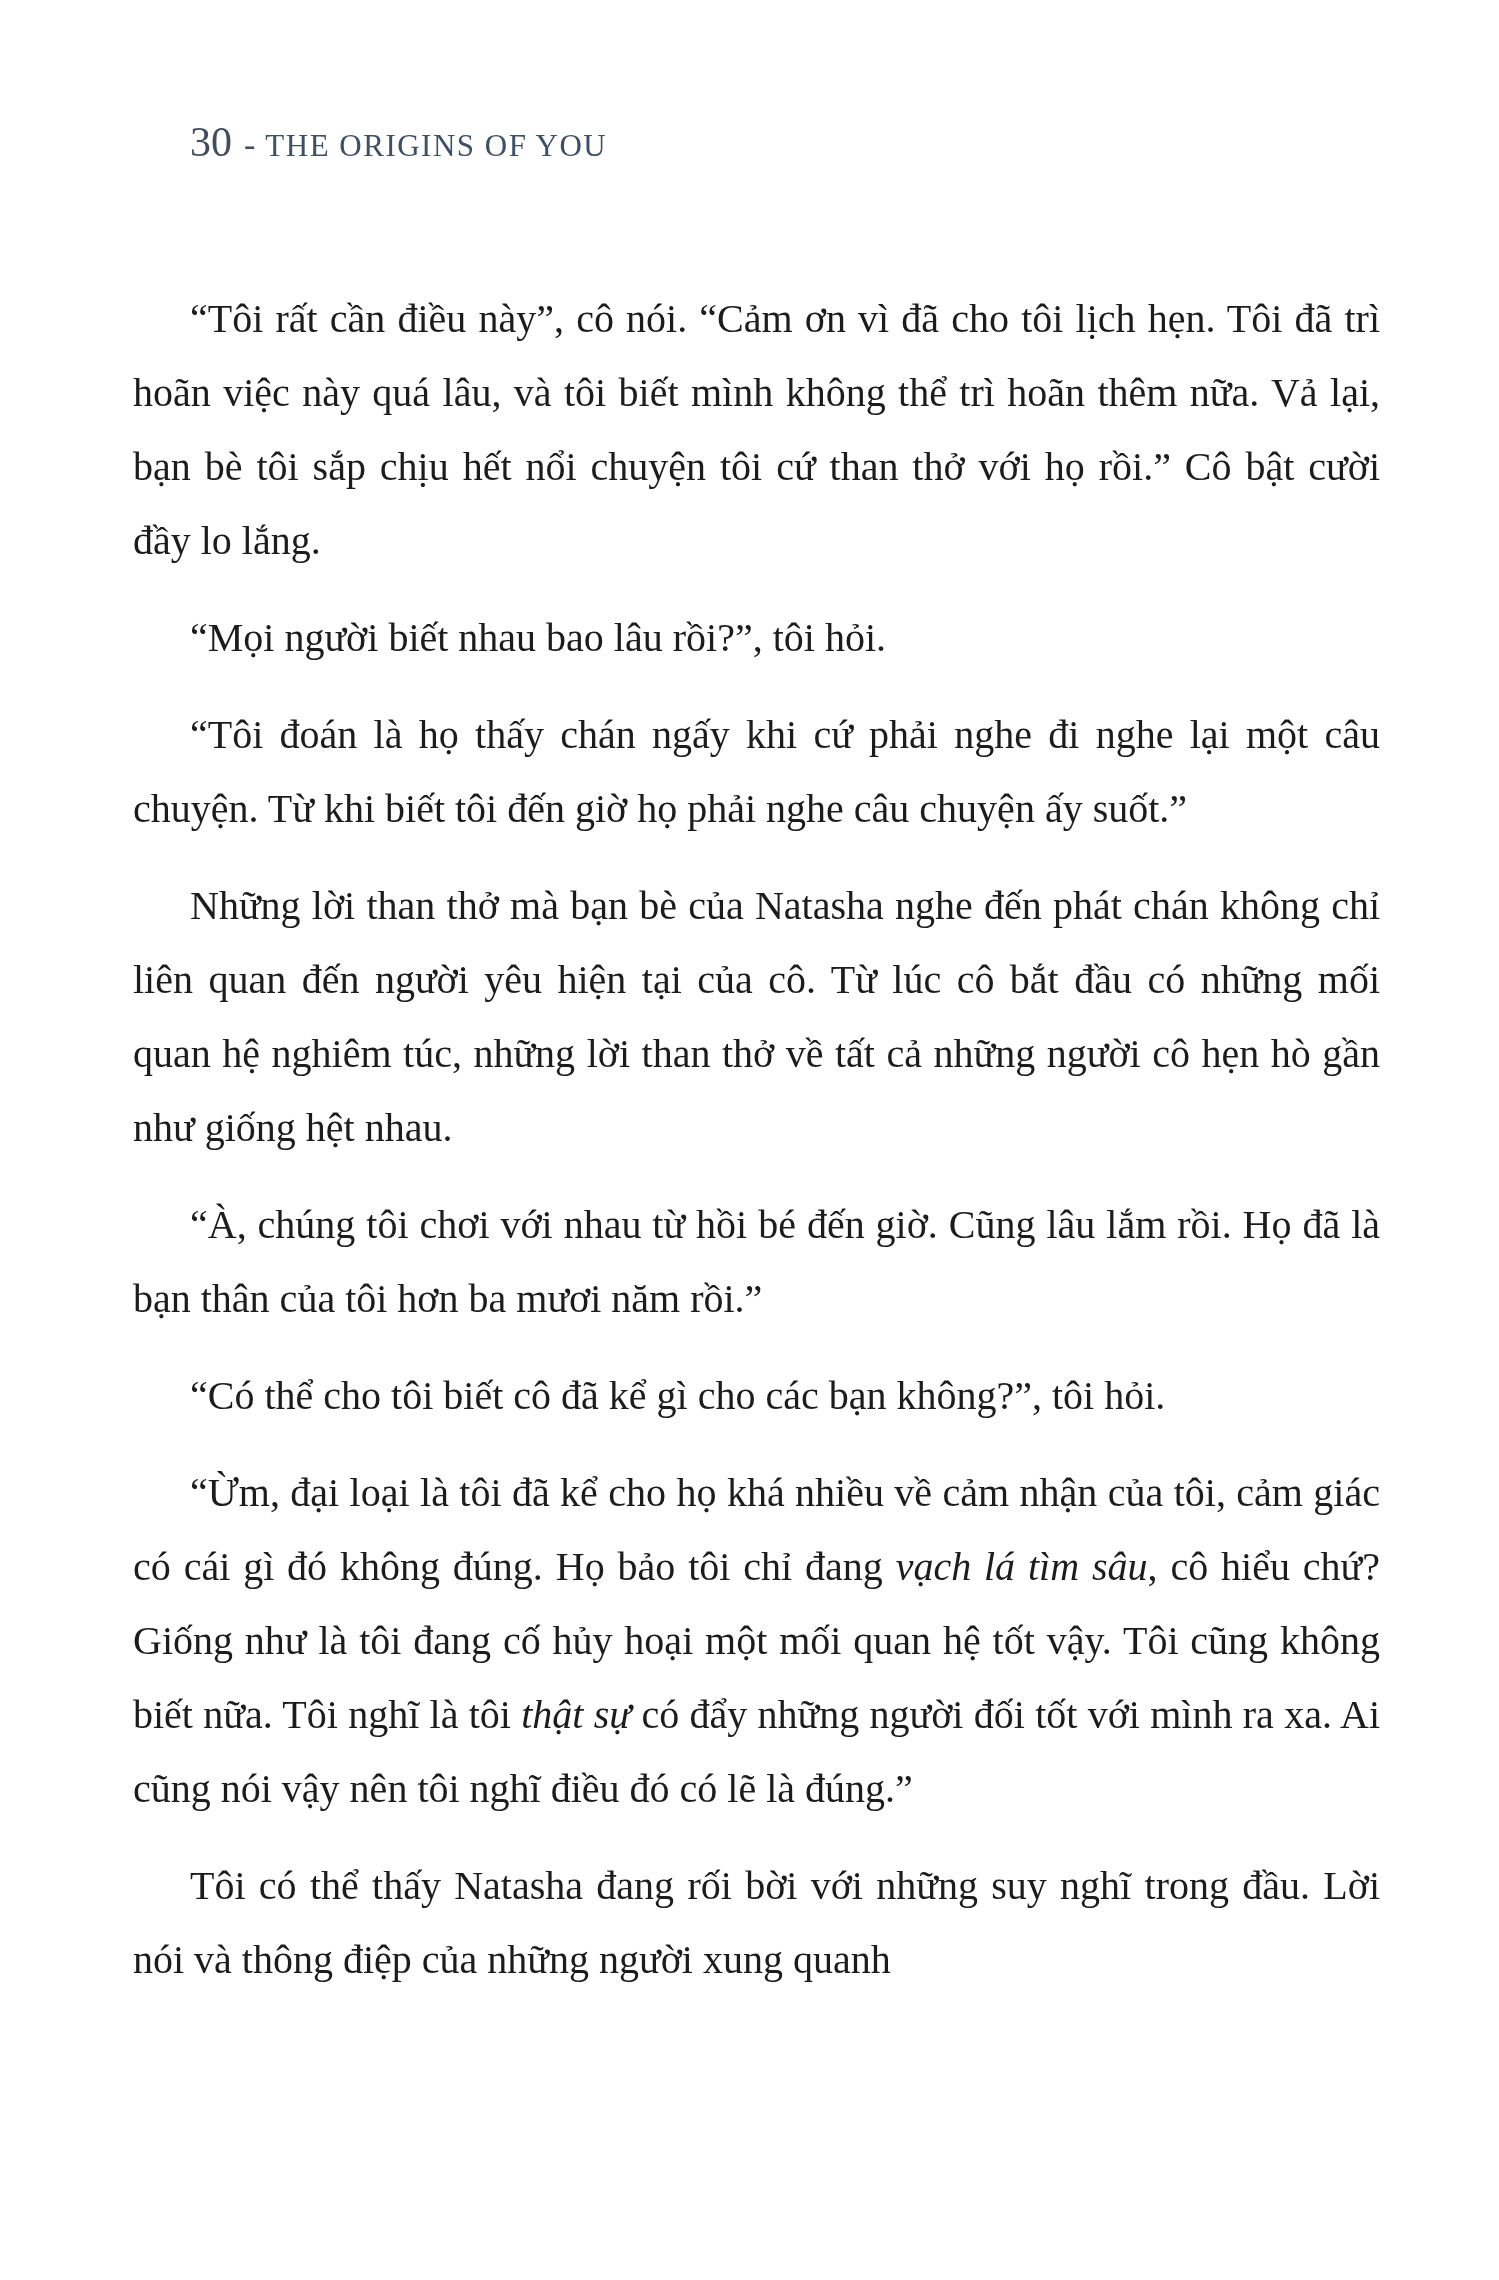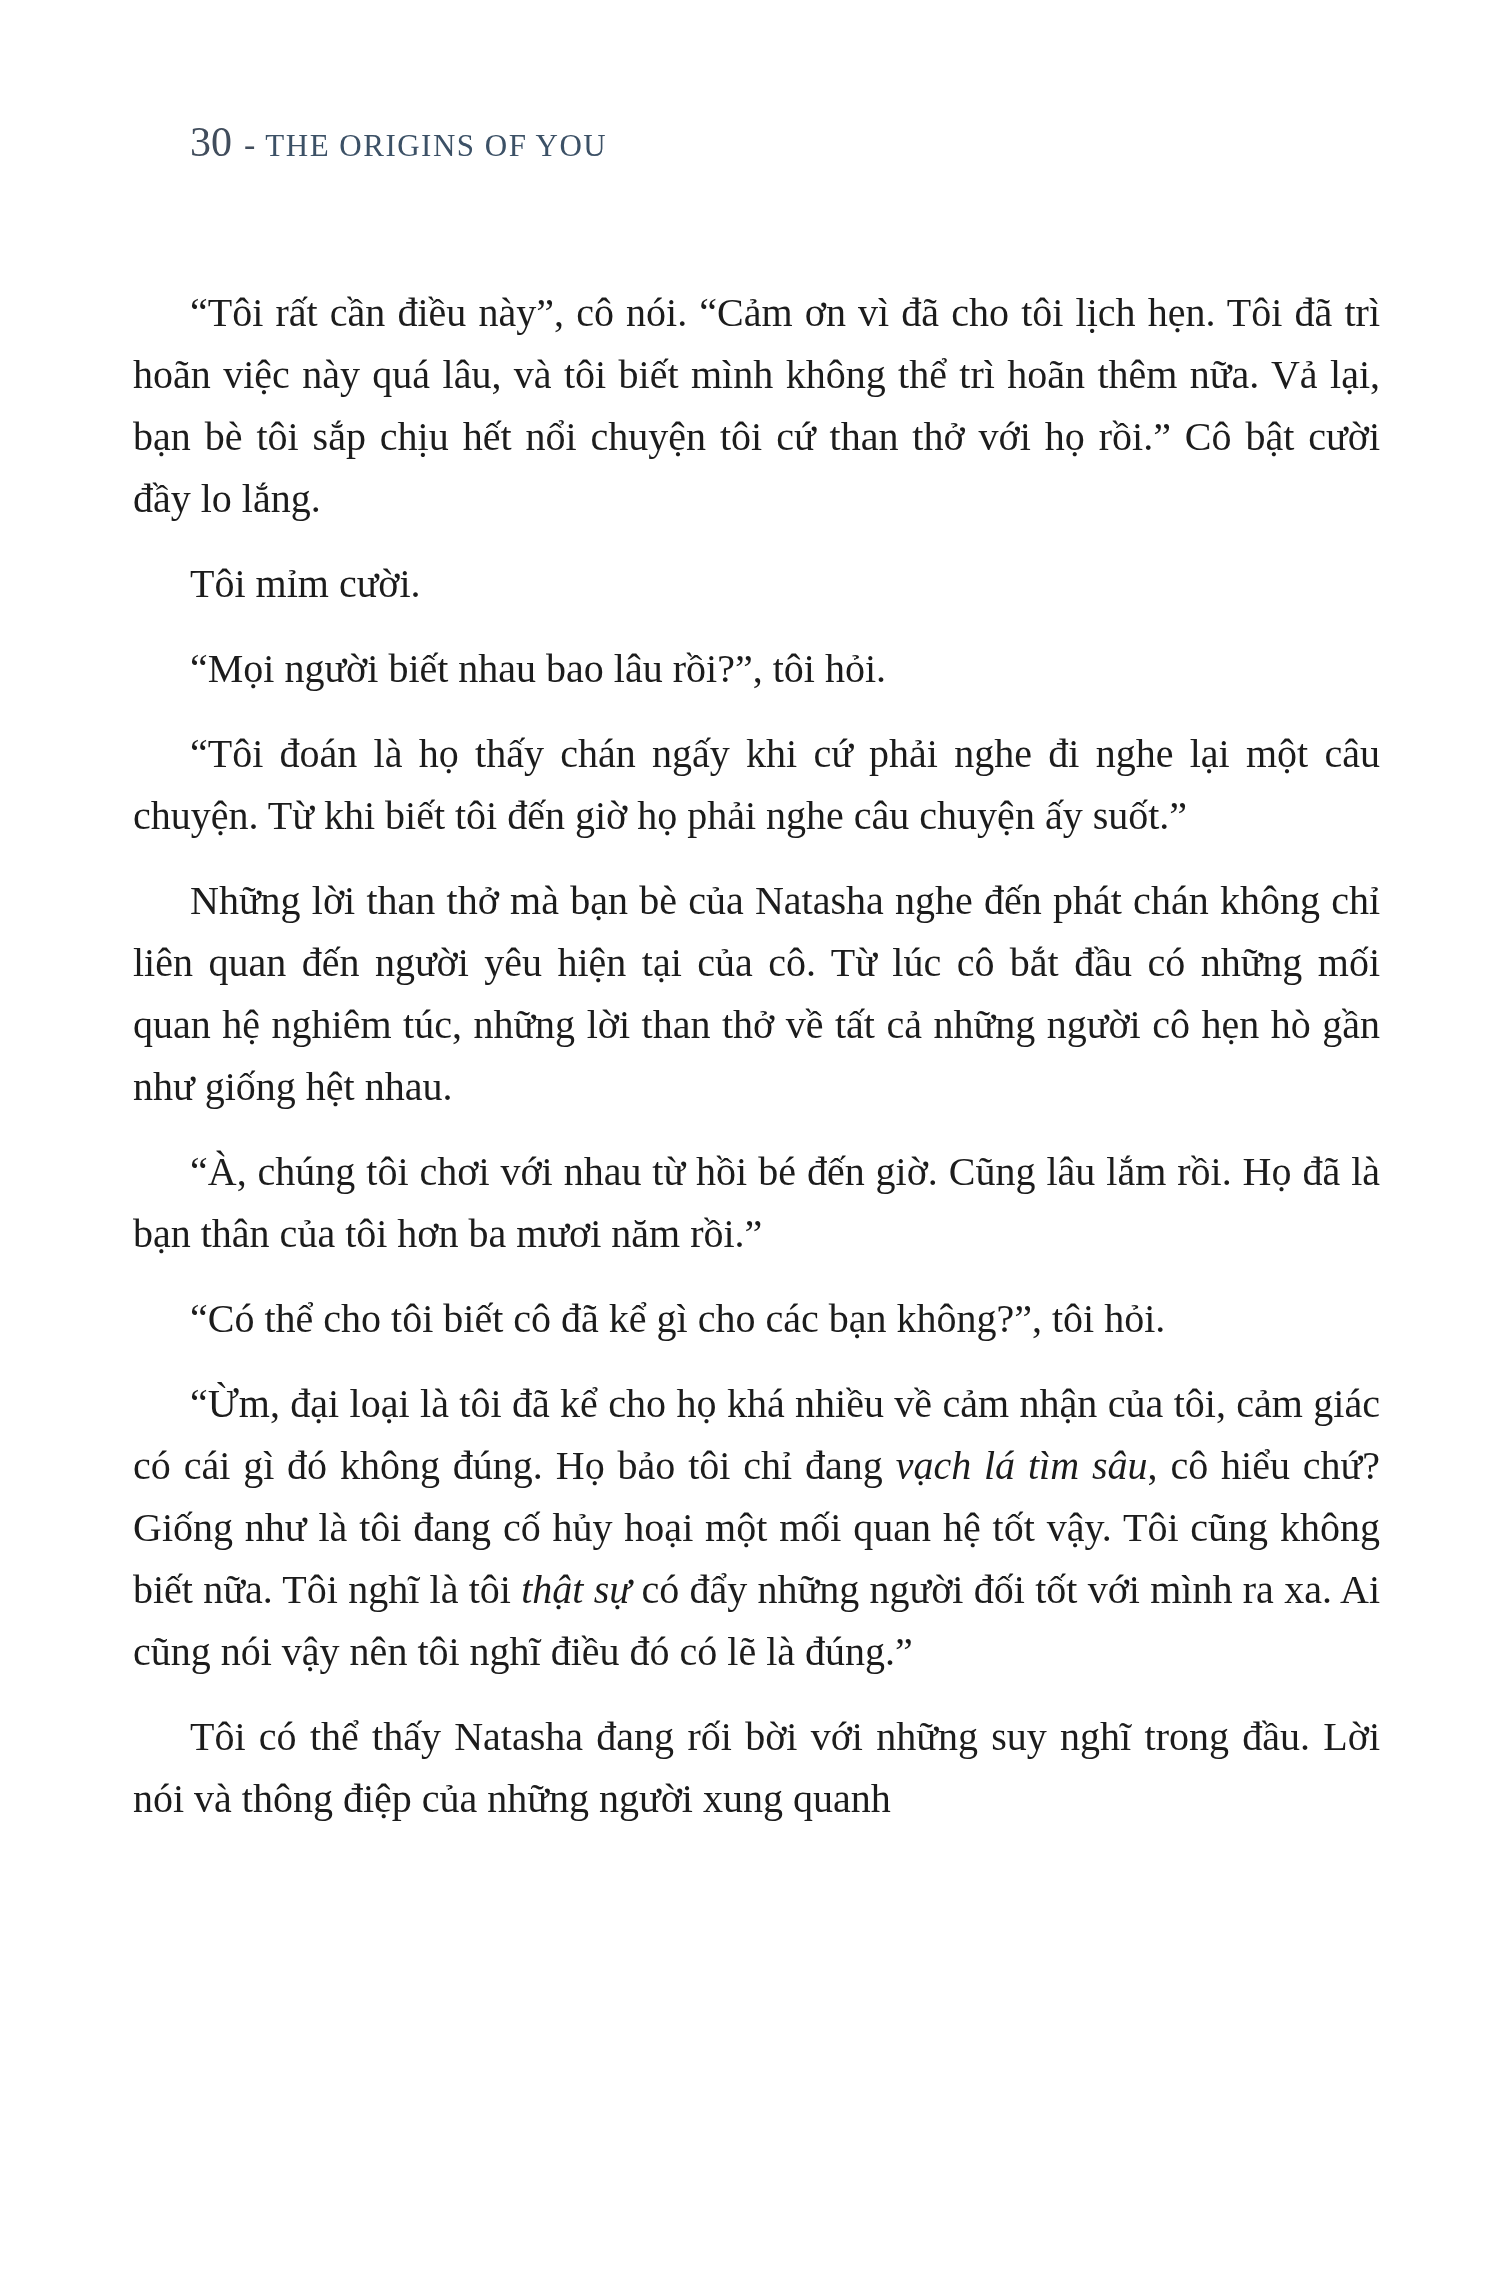--- a/index.html
+++ b/index.html
@@ -37,21 +37,21 @@
     letter-spacing: 1.5px;
     color: #3c5166;
     margin-top: 28px;
   }
   .body-text {
     margin: 116px 119px 0 133px;
     color: #1c1c1c;
   }
   .body-text p {
     font-size: 40px;
-    line-height: 62px;
+    line-height: 74px;
     margin: 0 0 23px 0;
     text-indent: 57px;
     text-align: justify;
   }
   .body-text em {
     font-style: italic;
     margin-top: 48px;
   }
 </style>
 </head>
@@ -59,21 +59,20 @@
 
 <div class="page">
 
   <header class="running-head">
     <span class="page-num">30</span><span class="sep">-</span><span class="book-title">THE ORIGINS OF YOU</span>
   </header>
 
   <main class="body-text">
 
   <p><span>“Tôi rất cần điều này”, cô nói. “Cảm ơn vì đã cho tôi lịch hẹn. Tôi đã trì hoãn việc này quá lâu, và tôi biết mình không thể trì hoãn thêm nữa. Vả lại, bạn bè tôi sắp chịu hết nổi chuyện tôi cứ than thở với họ rồi.” Cô bật cười đầy lo lắng.</span></p>
-      <p><span>Tôi mỉm cười.</span></p>
       <p><span>“Mọi người biết nhau bao lâu rồi?”, tôi hỏi.</span></p>
       <p><span>“Tôi đoán là họ thấy chán ngấy khi cứ phải nghe đi nghe lại một câu chuyện. Từ khi biết tôi đến giờ họ phải nghe câu chuyện ấy suốt.”</span></p>
       <p><span>Những lời than thở mà bạn bè của Natasha nghe đến phát chán không chỉ liên quan đến người yêu hiện tại của cô. Từ lúc cô bắt đầu có những mối quan hệ nghiêm túc, những lời than thở về tất cả những người cô hẹn hò gần như giống hệt nhau.</span></p>
       <p><span>“À, chúng tôi chơi với nhau từ hồi bé đến giờ. Cũng lâu lắm rồi. Họ đã là bạn thân của tôi hơn ba mươi năm rồi.”</span></p>
       <p><span>“Có thể cho tôi biết cô đã kể gì cho các bạn không?”, tôi hỏi.</span></p>
       <p><span>“Ừm, đại loại là tôi đã kể cho họ khá nhiều về cảm nhận của tôi, cảm giác có cái gì đó không đúng. Họ bảo tôi chỉ đang </span><em>vạch lá tìm sâu</em><span>, cô hiểu chứ? Giống như là tôi đang cố hủy hoại một mối quan hệ tốt vậy. Tôi cũng không biết nữa. Tôi nghĩ là tôi </span><em>thật sự</em><span> có đẩy những người đối tốt với mình ra xa. Ai cũng nói vậy nên tôi nghĩ điều đó có lẽ là đúng.”</span></p>
       <p><span>Tôi có thể thấy Natasha đang rối bời với những suy nghĩ trong đầu. Lời nói và thông điệp của những người xung quanh</span></p>
     </main>
 
 </div>

